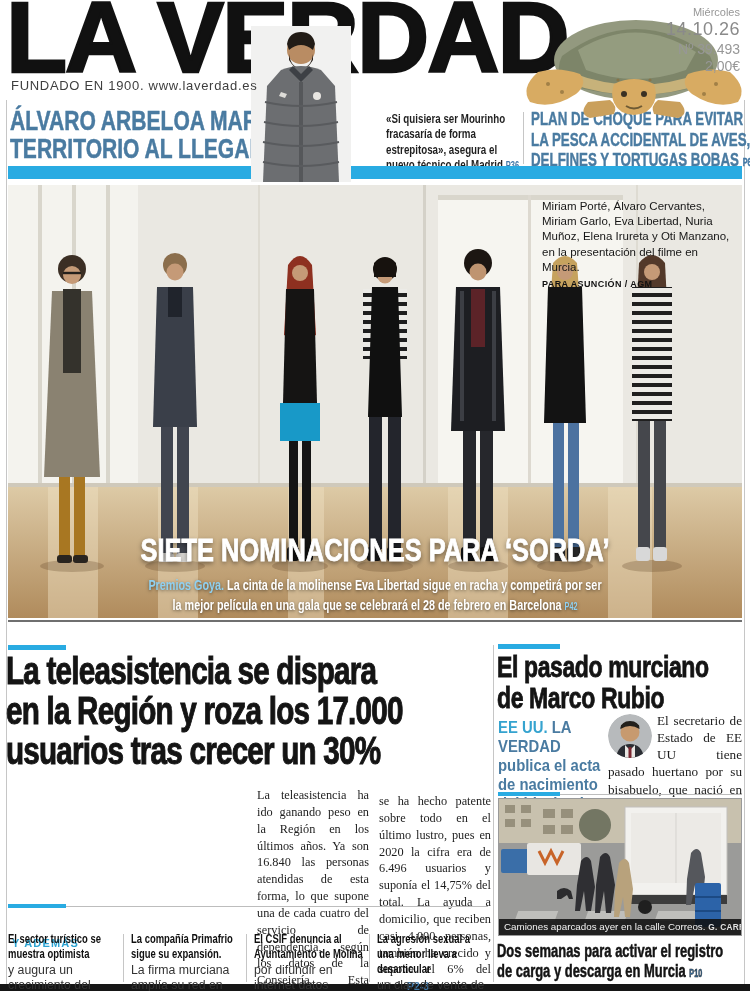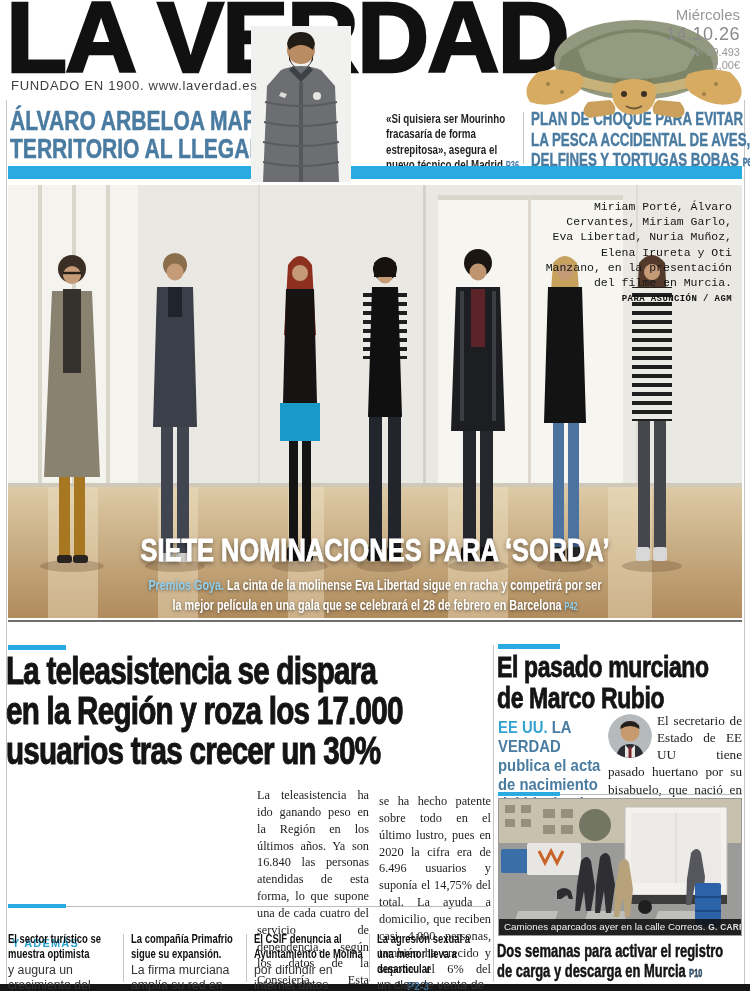--- a/index.html
+++ b/index.html
@@ -13,42 +13,42 @@
   .rail{position:absolute;width:1px;background:#c6c6c6;}
   .hr{position:absolute;height:1px;background:#bdbdbd;}
   .cyanbar{position:absolute;background:#29abe2;}
   .bottombar{position:absolute;left:0;top:984px;width:750px;height:7px;background:#161616;}
 
   
   .mast-title{left:6px;top:-18px;font-size:100px;font-weight:bold;letter-spacing:-2px;
               color:#111;-webkit-text-stroke:2.5px #111;line-height:1.1;z-index:1;}
   .founded{left:11px;top:78px;font-size:13px;letter-spacing:.7px;color:#3e3e3e;z-index:4;}
   .dateline{right:10px;top:6px;text-align:right;color:#979797;line-height:1.2;z-index:4;}
-  .dl-day{font-size:15px;}
+  .dl-day{font-size:11px;}
   .dl-date{font-size:18px;color:#8a8a8a;letter-spacing:.5px;}
-  .dl-issue,.dl-price{font-size:11px;}
+  .dl-issue,.dl-price{font-size:14px;}
 
   .turtle{left:518px;top:10px;width:232px;height:114px;z-index:2;}
   .arbeloa{left:251px;top:26px;width:100px;height:156px;z-index:3;background:#fafafa;}
 
   
   .tl-head{left:10px;top:107px;font-size:27px;font-weight:bold;color:#4a7ba1;
            -webkit-text-stroke:.5px #4a7ba1;line-height:1.04;transform:scaleX(.78);transform-origin:0 0;}
   .quote{left:386px;top:111px;font-size:13px;font-weight:bold;color:#1f1f1f;line-height:1.18;
          transform:scaleX(.75);transform-origin:0 0;}
   .vdiv-top{left:523px;top:112px;height:52px;}
   .tr-head{left:531px;top:109px;font-size:18.5px;font-weight:bold;color:#4a7ba1;
            -webkit-text-stroke:.4px #4a7ba1;line-height:1.12;transform:scaleX(.72);transform-origin:0 0;}
   .mainbar{left:8px;top:166px;width:734px;height:13px;}
 
   
   .photo{left:8px;top:185px;width:734px;height:433px;overflow:hidden;}
   .photo-rule{left:8px;top:620px;width:734px;height:2px;background:#6f6f6f;position:absolute;}
-  .ph-caption{position:absolute;right:10px;top:14px;width:190px;text-align:right;
-              font-size:11.5px;line-height:1.32;color:#161616;font-family:Liberation Mono, monospace;}
+  .ph-caption{position:absolute;right:10px;top:14px;width:190px;text-align:left;
+              font-size:11.5px;line-height:1.32;color:#161616;}
   .ph-credit{font-size:9px;font-weight:bold;letter-spacing:.4px;margin-top:4px;color:#111;}
   .ph-title{position:absolute;left:0;top:348px;width:734px;text-align:center;font-size:31px;
             font-weight:bold;color:#fff;-webkit-text-stroke:.8px #fff;
             text-shadow:0 2px 6px rgba(0,0,0,.55);transform:scaleX(.82);transform-origin:50% 50%;}
   .ph-deck{position:absolute;left:0;top:390px;width:734px;padding:0 52px;box-sizing:border-box;
            text-align:center;font-size:15px;font-weight:bold;color:#fff;line-height:1.32;
            text-shadow:0 1px 4px rgba(0,0,0,.55);transform:scaleX(.72);transform-origin:50% 50%;}
   .kicker{color:#8fd0f0;}
   .ph-page{font-size:10px;color:#8fd0f0;font-weight:bold;}
 

